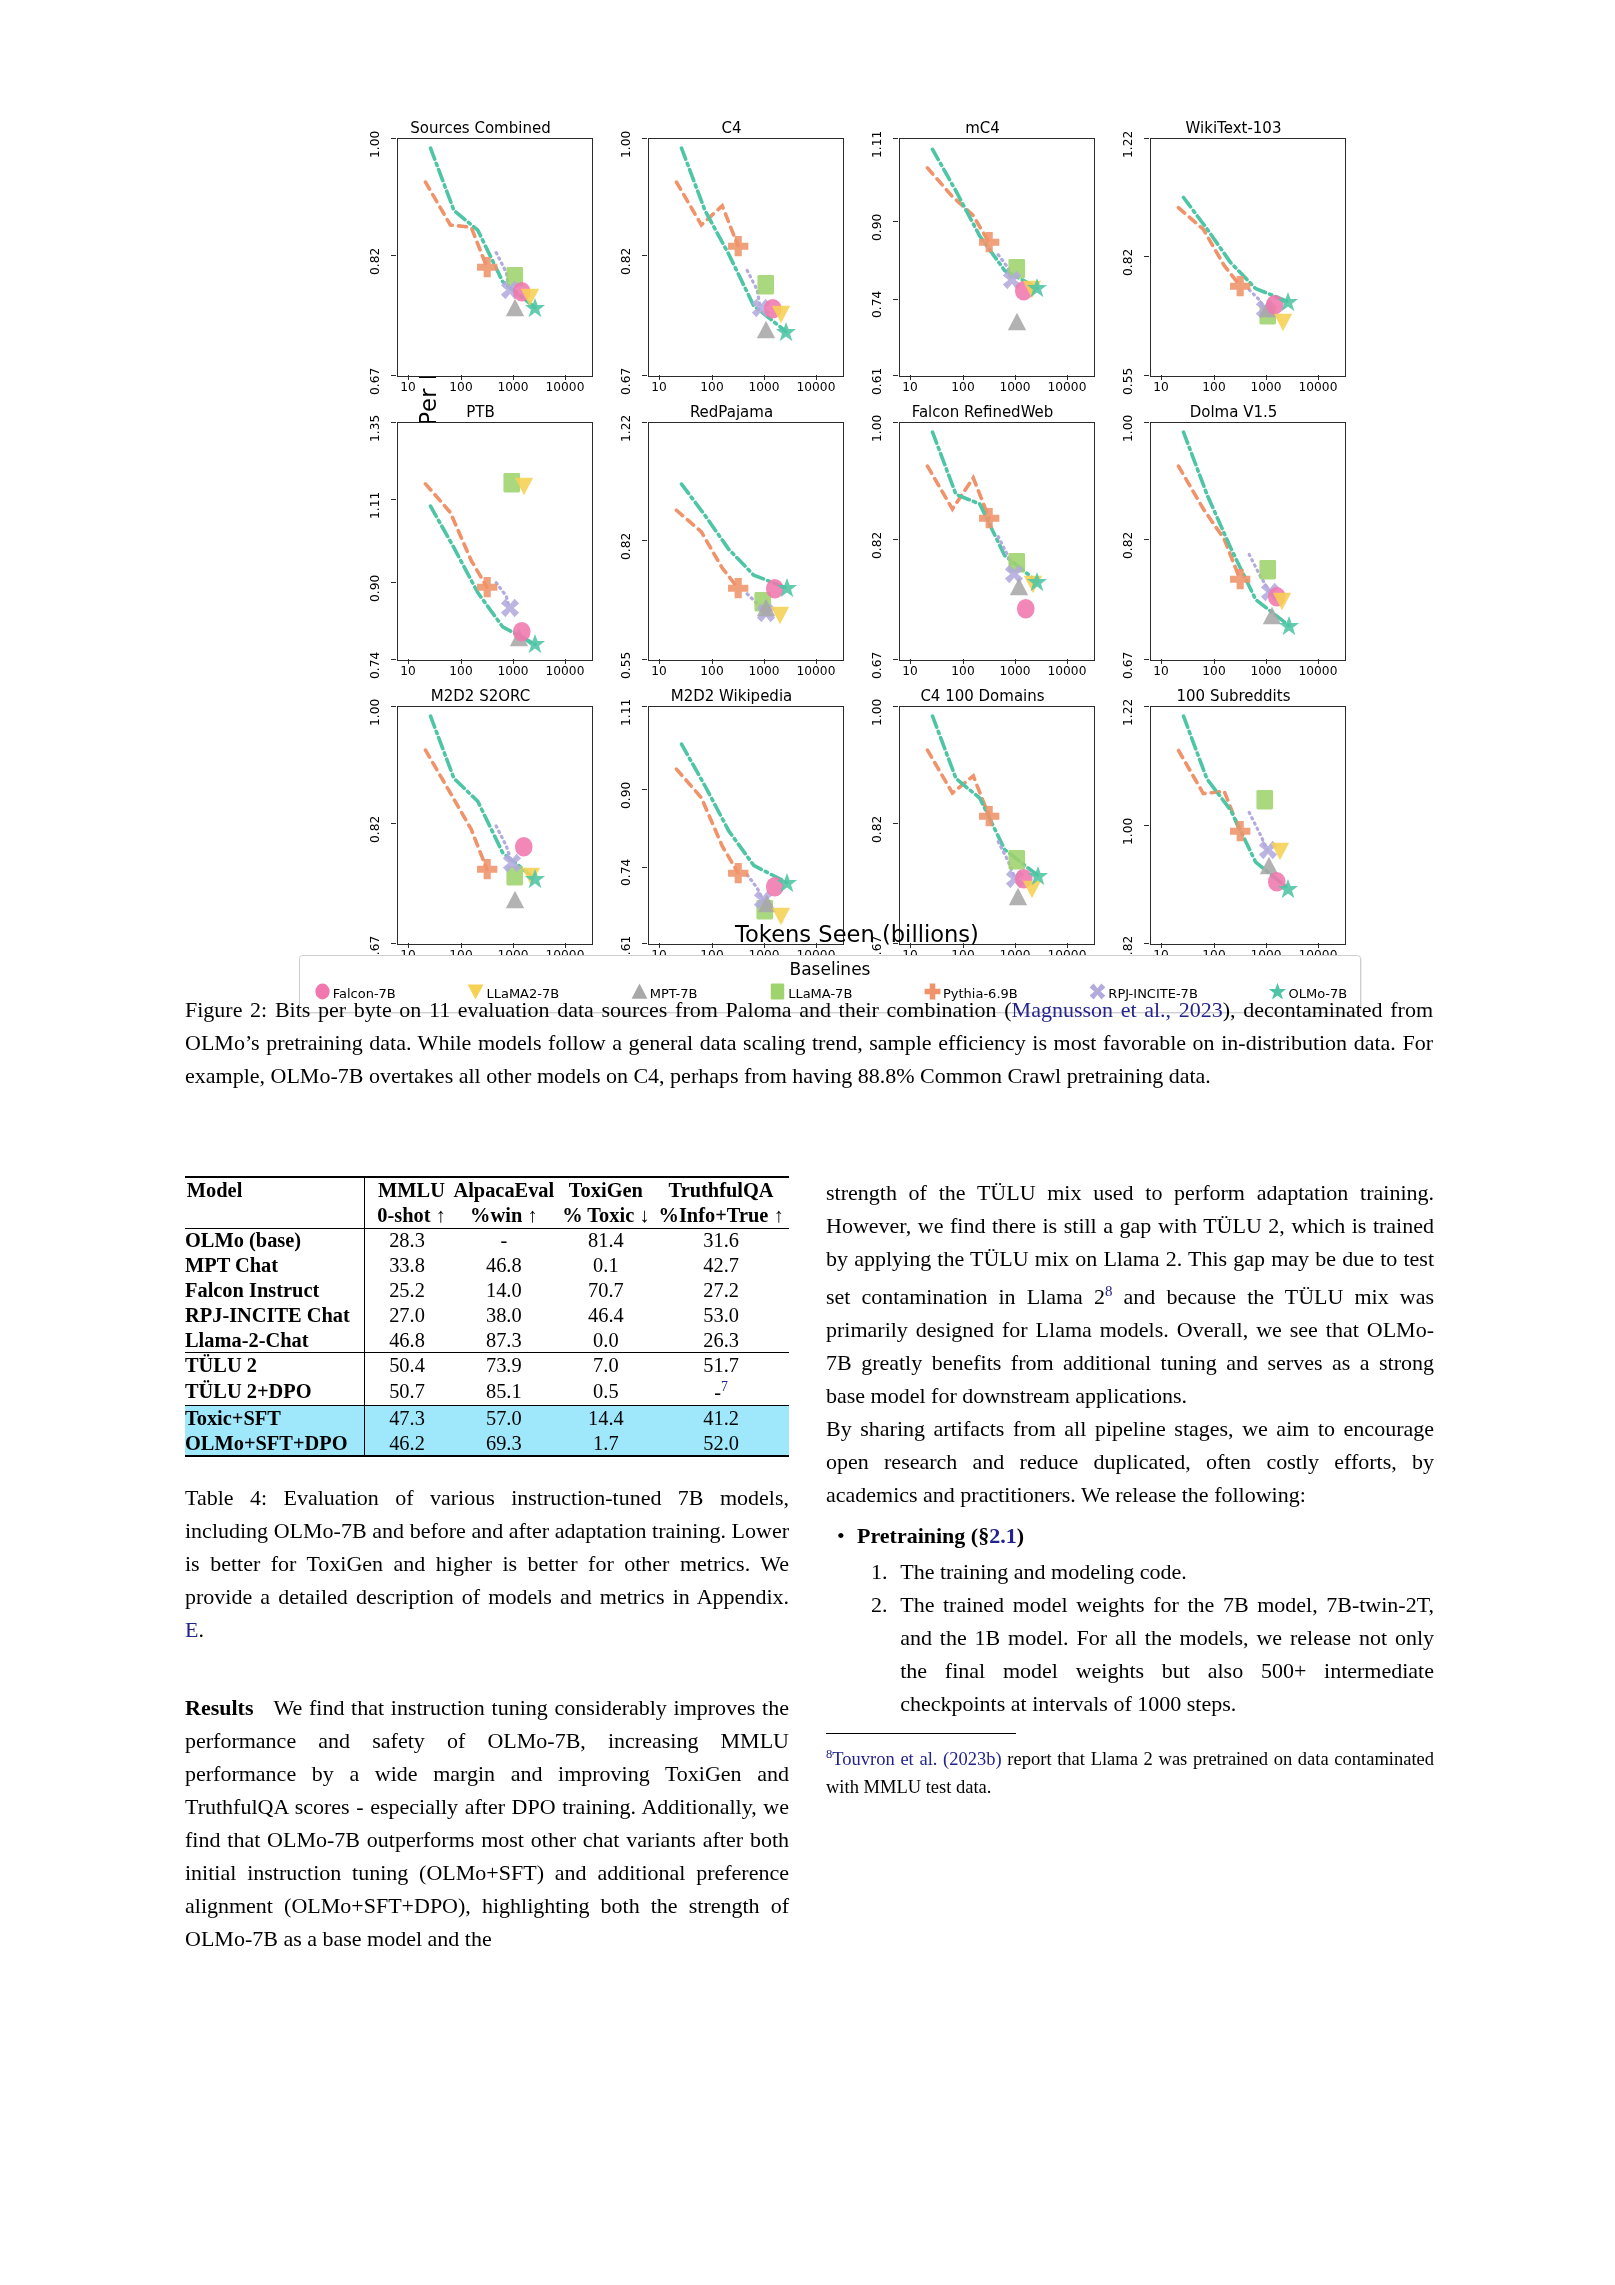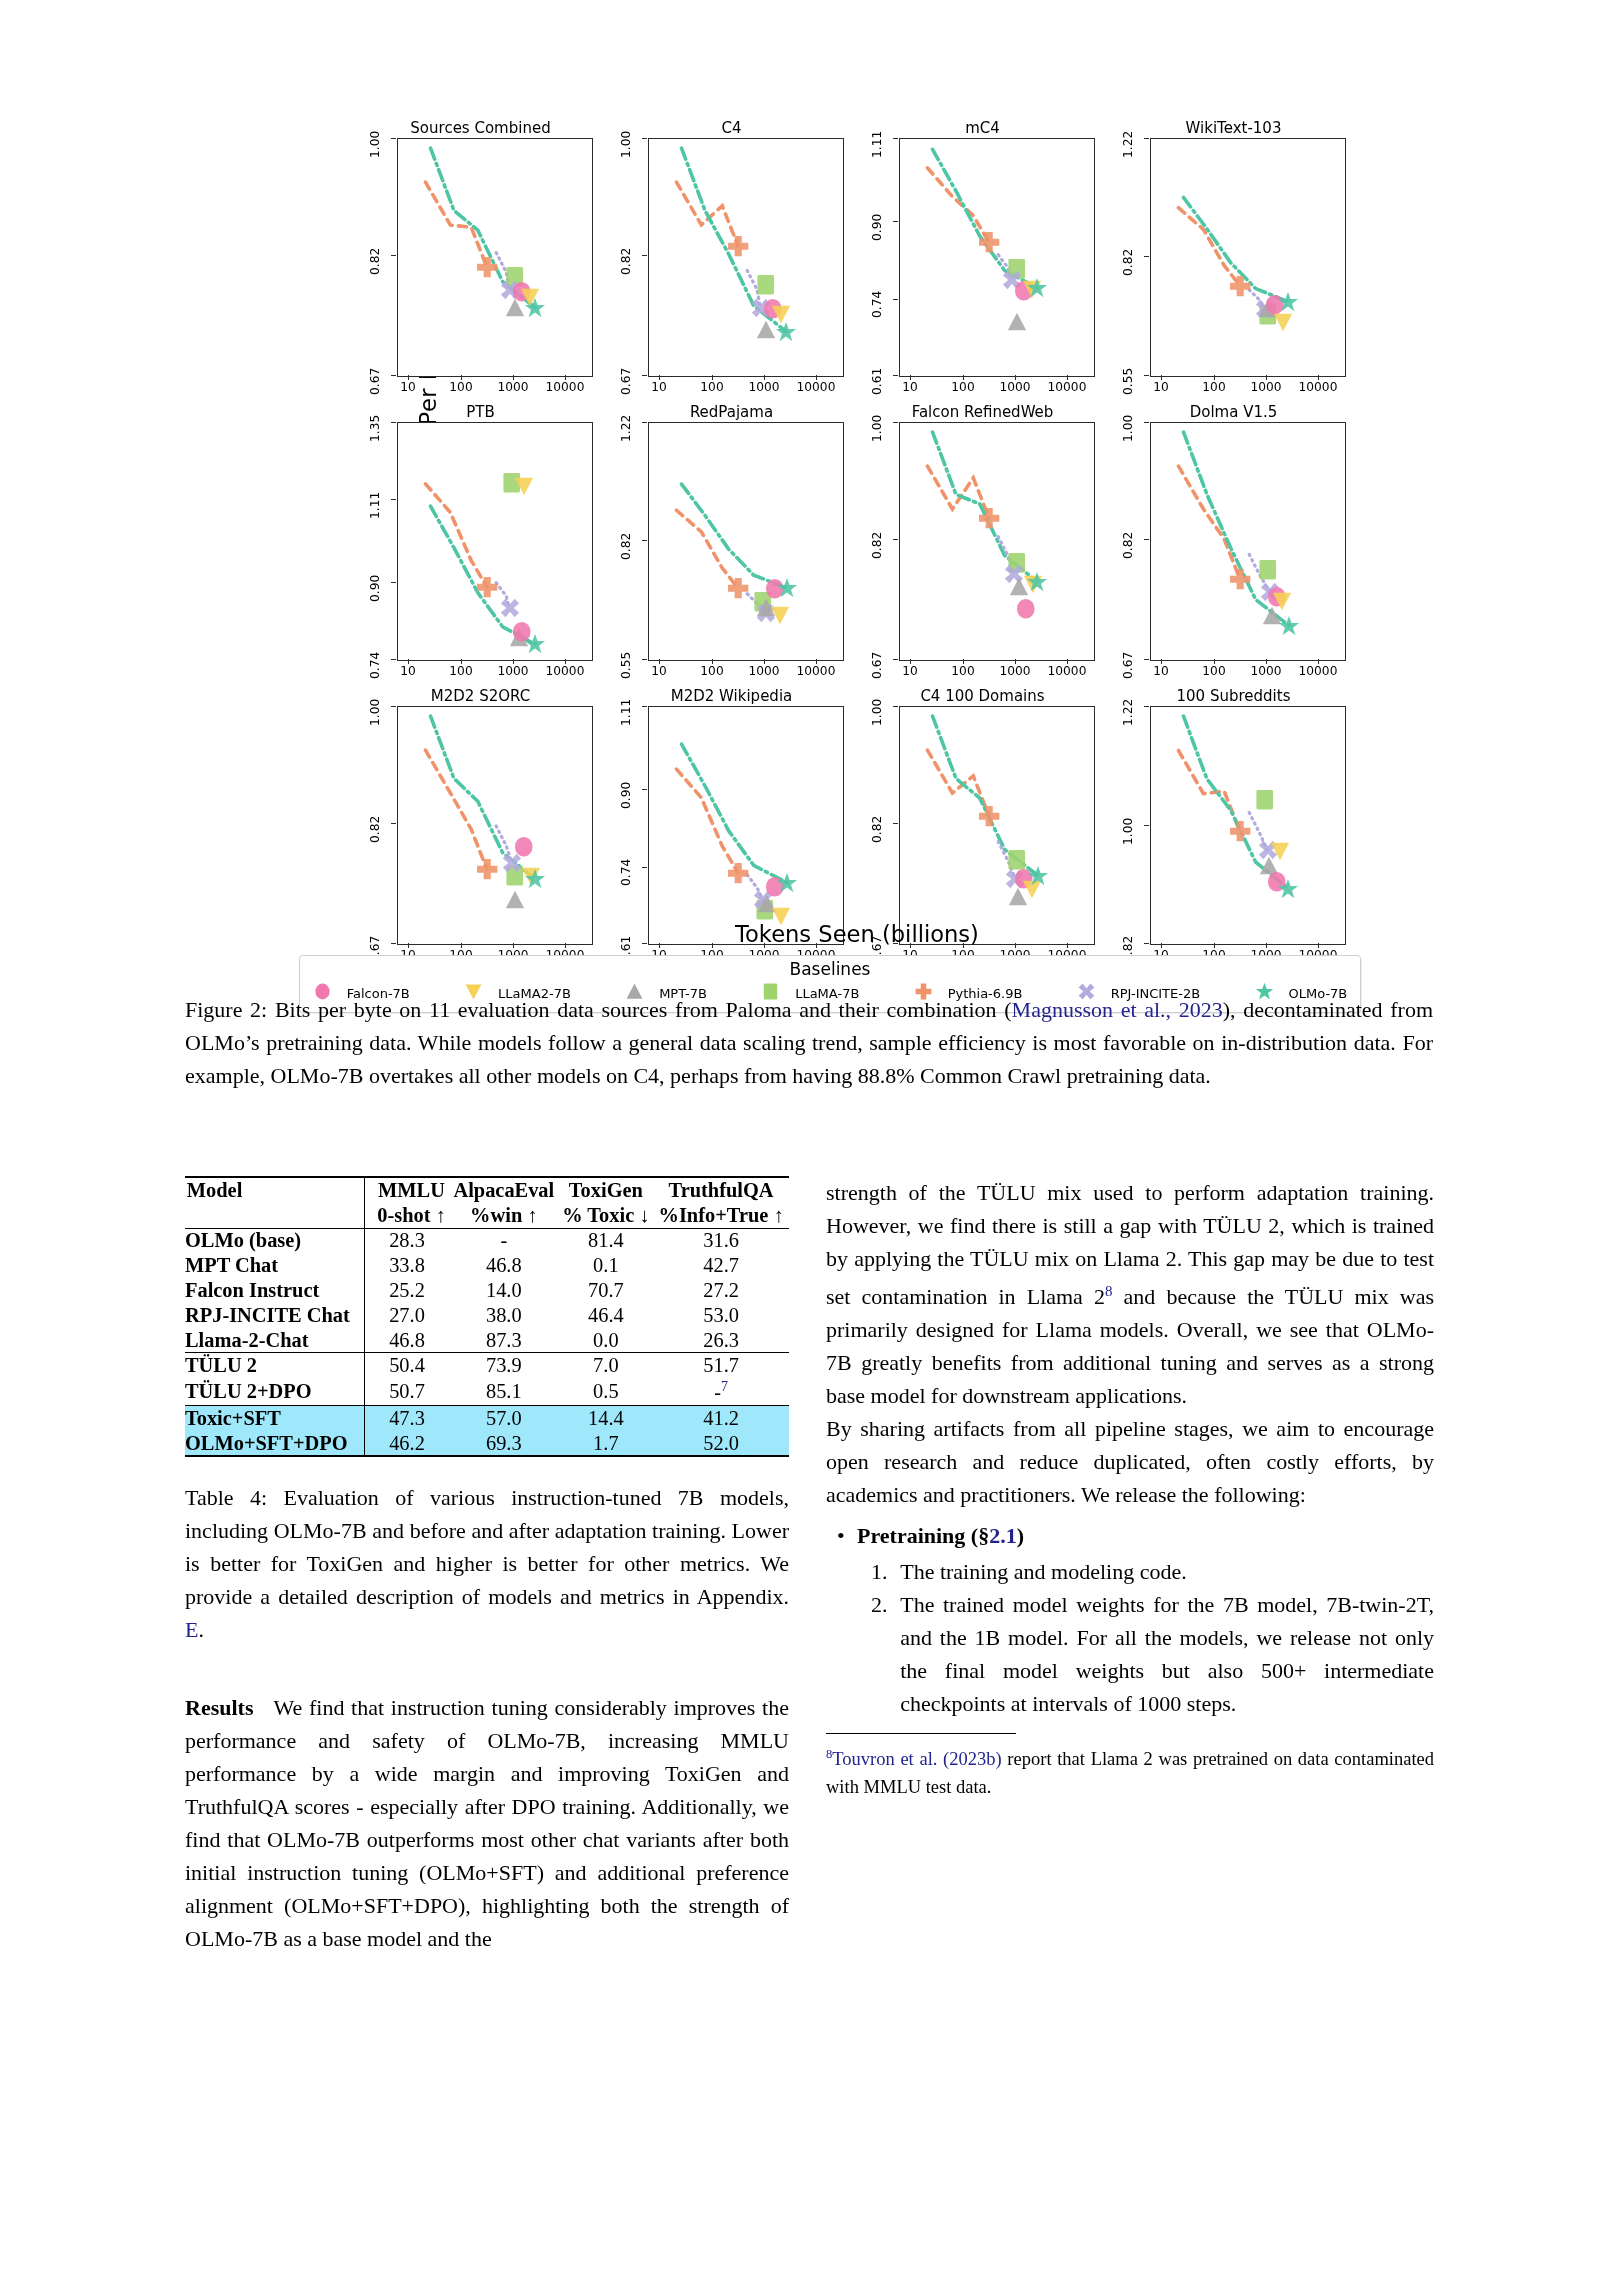--- a/index.html
+++ b/index.html
@@ -54,21 +54,21 @@
   
   .legend-box {
     position:absolute; left:0px; top:837px; width:1060px; height:56px;
     border:1.3px solid #cfcfcf; border-radius:3.6px; background:#fff;
     box-shadow:0.9px 0.9px 0 rgba(0,0,0,0.07);
   }
   .legend-title { text-align:center; font-family:"DejaVu Sans", sans-serif;
     font-size:17px; margin-top:2.7px; }
   .legend-items { display:flex; justify-content:space-between; align-items:center;
     padding:3.6px 12.7px 0 12.7px; }
-  .legend-item { display:flex; align-items:center; gap:15px; }
+  .legend-item { display:flex; align-items:center; gap:1px; }
   .legend-item span.lbl { font-family:"DejaVu Sans", sans-serif; font-size:13px; white-space:nowrap; }
 
   
   .caption {
     position:absolute; left:185px; top:993px; width:1248px;
     font-size:22px; line-height:33px; text-align:justify;
   }
   .lnk { color:#23238e; }
 
   .colL { position:absolute; left:185px; top:1176px; width:604px; }
@@ -719,21 +719,21 @@
           <div class="legend-item">
             <span><svg width="19" height="19" viewBox="0 0 24 24">
                 <polygon points="8.5,2 15.5,2 15.5,8.5 22,8.5 22,15.5 15.5,15.5 15.5,22 8.5,22 8.5,15.5 2,15.5 2,8.5 8.5,8.5" fill="#f0936b"></polygon>
               </svg></span>
             <span class="lbl">Pythia-6.9B</span>
           </div>
           <div class="legend-item">
             <span><svg width="19" height="19" viewBox="0 0 24 24">
                 <polygon points="12,8 17,2 22,7 16,12 22,17 17,22 12,16 7,22 2,17 8,12 2,7 7,2" fill="#b3aade"></polygon>
               </svg></span>
-            <span class="lbl">RPJ-INCITE-2B</span>
+            <span class="lbl">RPJ-INCITE-7B</span>
           </div>
           <div class="legend-item">
             <span><svg width="19" height="19" viewBox="0 0 24 24">
                 <polygon points="12,1 14.8,8.8 23,8.8 16.4,13.9 19,22 12,17 5,22 7.6,13.9 1,8.8 9.2,8.8" fill="#4ec5a5"></polygon>
               </svg></span>
             <span class="lbl">OLMo-7B</span>
           </div>
         </div>
     </div>
   </div>

